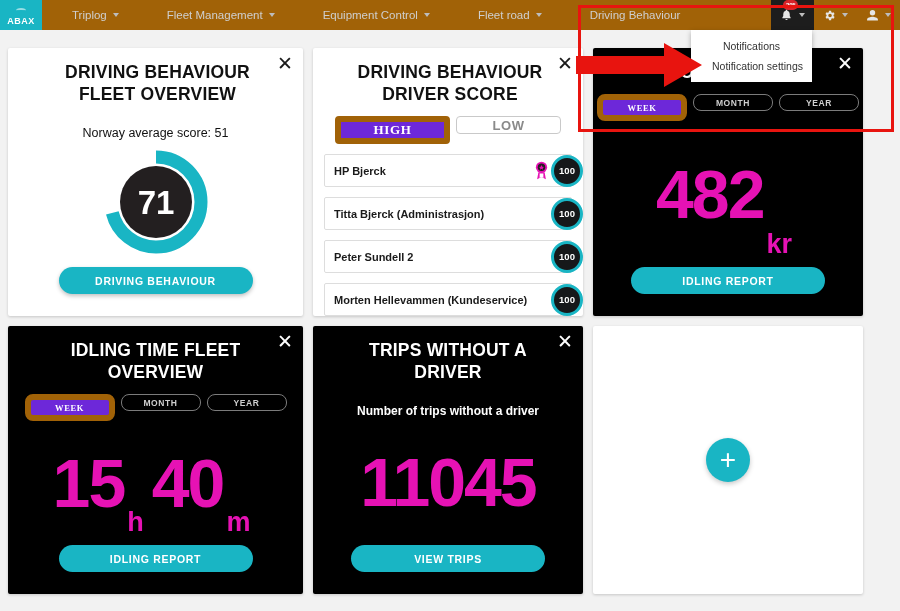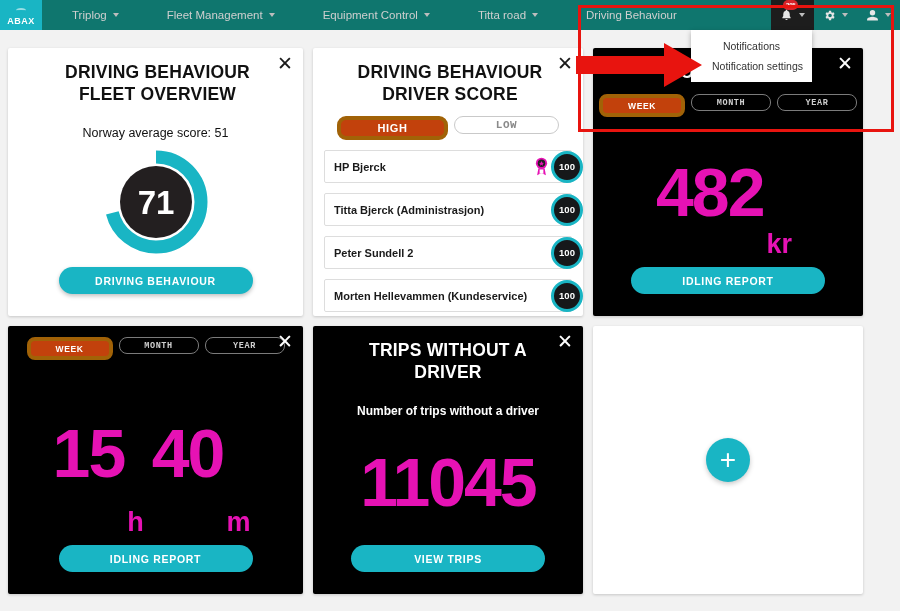--- a/index.html
+++ b/index.html
@@ -6,21 +6,21 @@
   body{
     width:900px;height:611px;
     background:#f2f2f2;
     font-family:"Liberation Sans", sans-serif;
     overflow:hidden;
     position:relative;
   }
   
   .navbar{
     position:absolute;left:0;top:0;width:900px;height:30px;
-    background:#0f766e;
+    background:#a16207;
     display:flex;align-items:flex-start;
     z-index:30;
   }
   .logo{
     width:42px;height:30px;background:#19b5c4;
     display:flex;align-items:flex-end;justify-content:center;
     position:relative;
   }
   .logo-text{
     color:#ffffff;font-size:9px;font-weight:bold;letter-spacing:.5px;
@@ -90,24 +90,24 @@
   .dark .subtitle{color:#ffffff;font-weight:bold;font-size:12px;}
   
   .donut-wrap{margin-top:10px;}
   
   .pill-row{display:flex;gap:6px;margin-top:11px;}
   .pill{
     width:78px;height:15px;border-radius:8px;
     display:flex;align-items:center;justify-content:center;
     font-size:8.5px;font-weight:bold;letter-spacing:.6px;cursor:pointer;
   }
-  .pill.on{background:#c2410c;color:#ffffff;border:4px solid #a16207;}
-  .pill.off{background:transparent;color:#cfcfcf;border:1px solid #7b7b7b;font-family:Liberation Mono, monospace;}
+  .pill.on{background:#6d28d9;color:#ffffff;border:6px solid #a16207;font-family:Liberation Serif, serif;}
+  .pill.off{background:transparent;color:#cfcfcf;border:1px solid #7b7b7b;}
   .light .pill.off{color:#8a8a8a;border:1px solid #c9c9c9;background:#fff;}
-  .pill-row.hl .pill{width:103px;height:16px;border-radius:9px;font-size:11px;text-align:center;}
+  .pill-row.hl .pill{width:103px;height:16px;border-radius:4px;font-size:13px;text-align:center;}
   
   .bigval{
     flex:1;display:flex;align-items:center;justify-content:center;
     color:#e612b4;font-weight:bold;letter-spacing:-2px;
   }
   .bigval .num{font-size:68px;line-height:68px;}
   .bigval .unit{font-size:27px;line-height:27px;margin-left:3px;margin-right:8px;align-self:flex-end;margin-bottom:9px;letter-spacing:0;}
   
   .action-btn{
     width:194px;height:27px;border-radius:14px;background:#19b5c4;
@@ -181,21 +181,21 @@
     </div>
     <div class="nav-item">
       <span>Fleet Management</span>
       <span class="caret"></span>
     </div>
     <div class="nav-item">
       <span>Equipment Control</span>
       <span class="caret"></span>
     </div>
     <div class="nav-item">
-      <span>Titta road</span>
+      <span>Fleet road</span>
       <span class="caret"></span>
     </div>
     <div class="nav-item">
       <span>Driving Behaviour</span>
     </div>
   </div>
 
   <div class="nav-right">
     <div class="nav-icon-btn active">
       <svg width="13" height="14" viewBox="0 0 24 24">
@@ -286,20 +286,21 @@
     </div>
     <div class="bigval">
       <span class="num">482</span>
       <span class="unit">kr</span>
     </div>
     <div class="action-btn">IDLING REPORT</div>
   </div>
 
   <div class="card dark">
     <div class="card-close">✕</div>
+    <div class="card-title">IDLING TIME FLEET OVERVIEW</div>
     <div class="pill-row">
       <div class="pill on">WEEK</div>
       <div class="pill off">MONTH</div>
       <div class="pill off">YEAR</div>
     </div>
     <div class="bigval">
       <span class="num">15</span>
       <span class="unit">h</span>
       <span class="num">40</span>
       <span class="unit">m</span>

